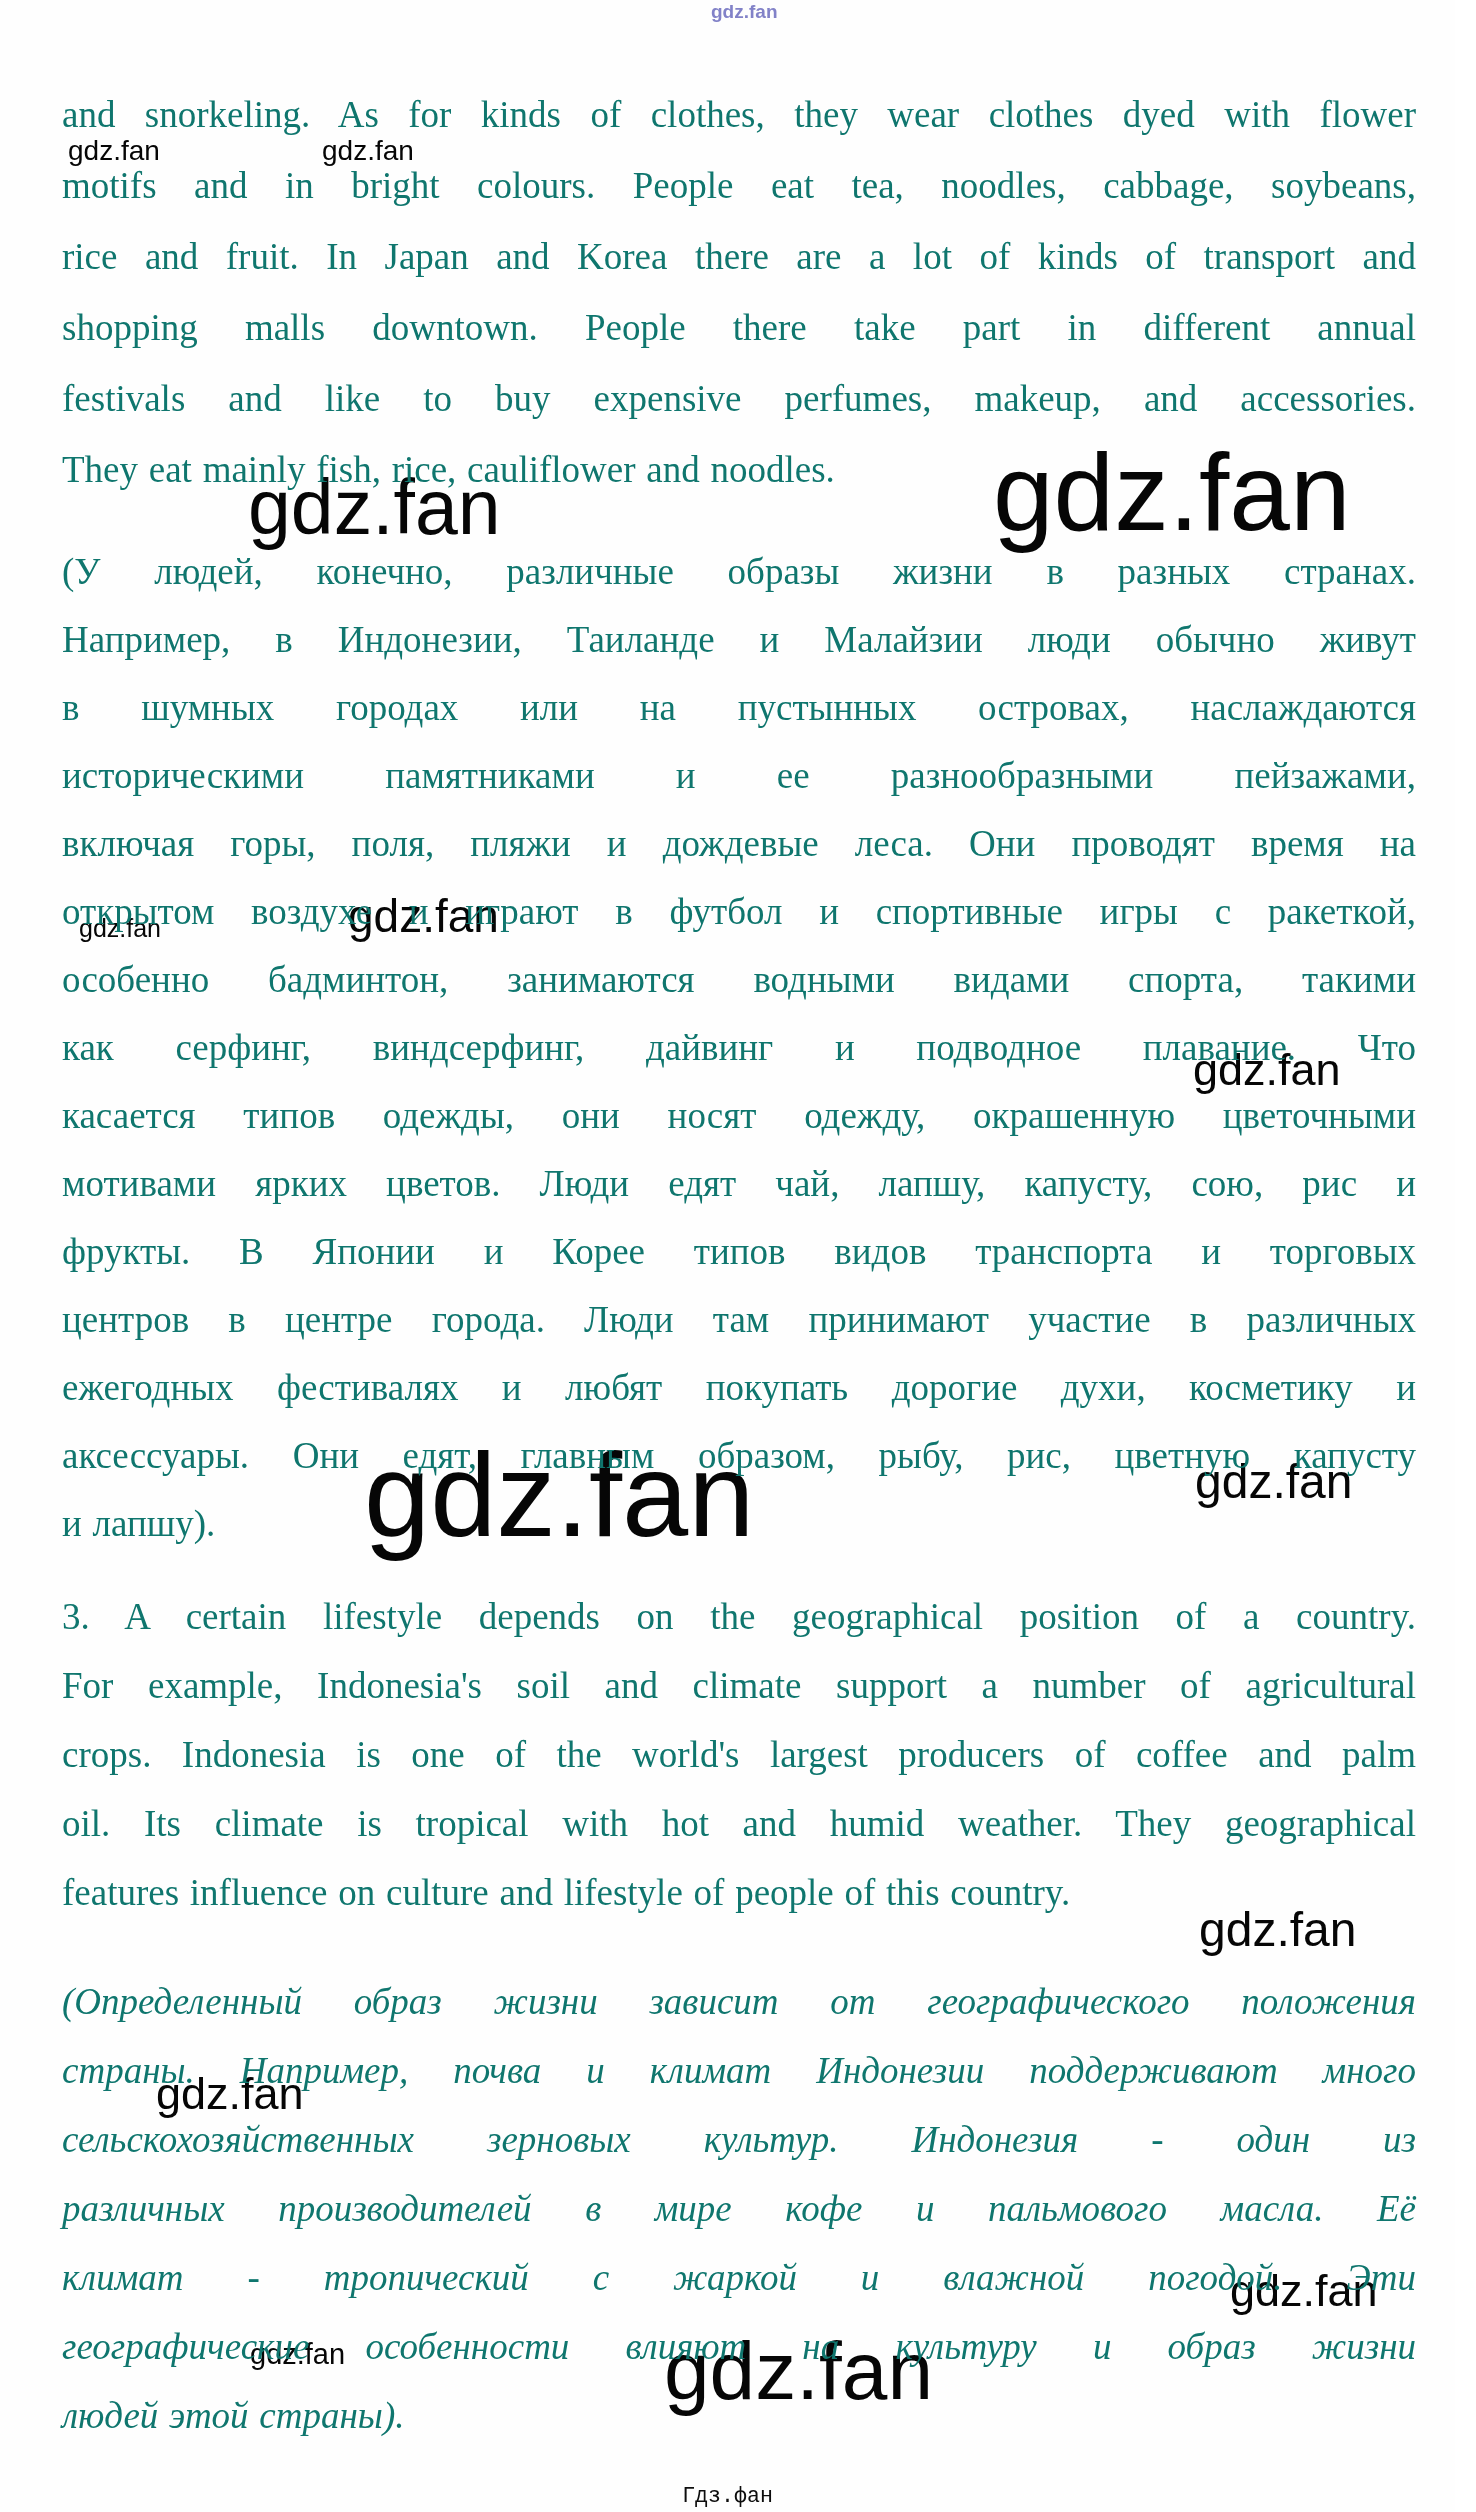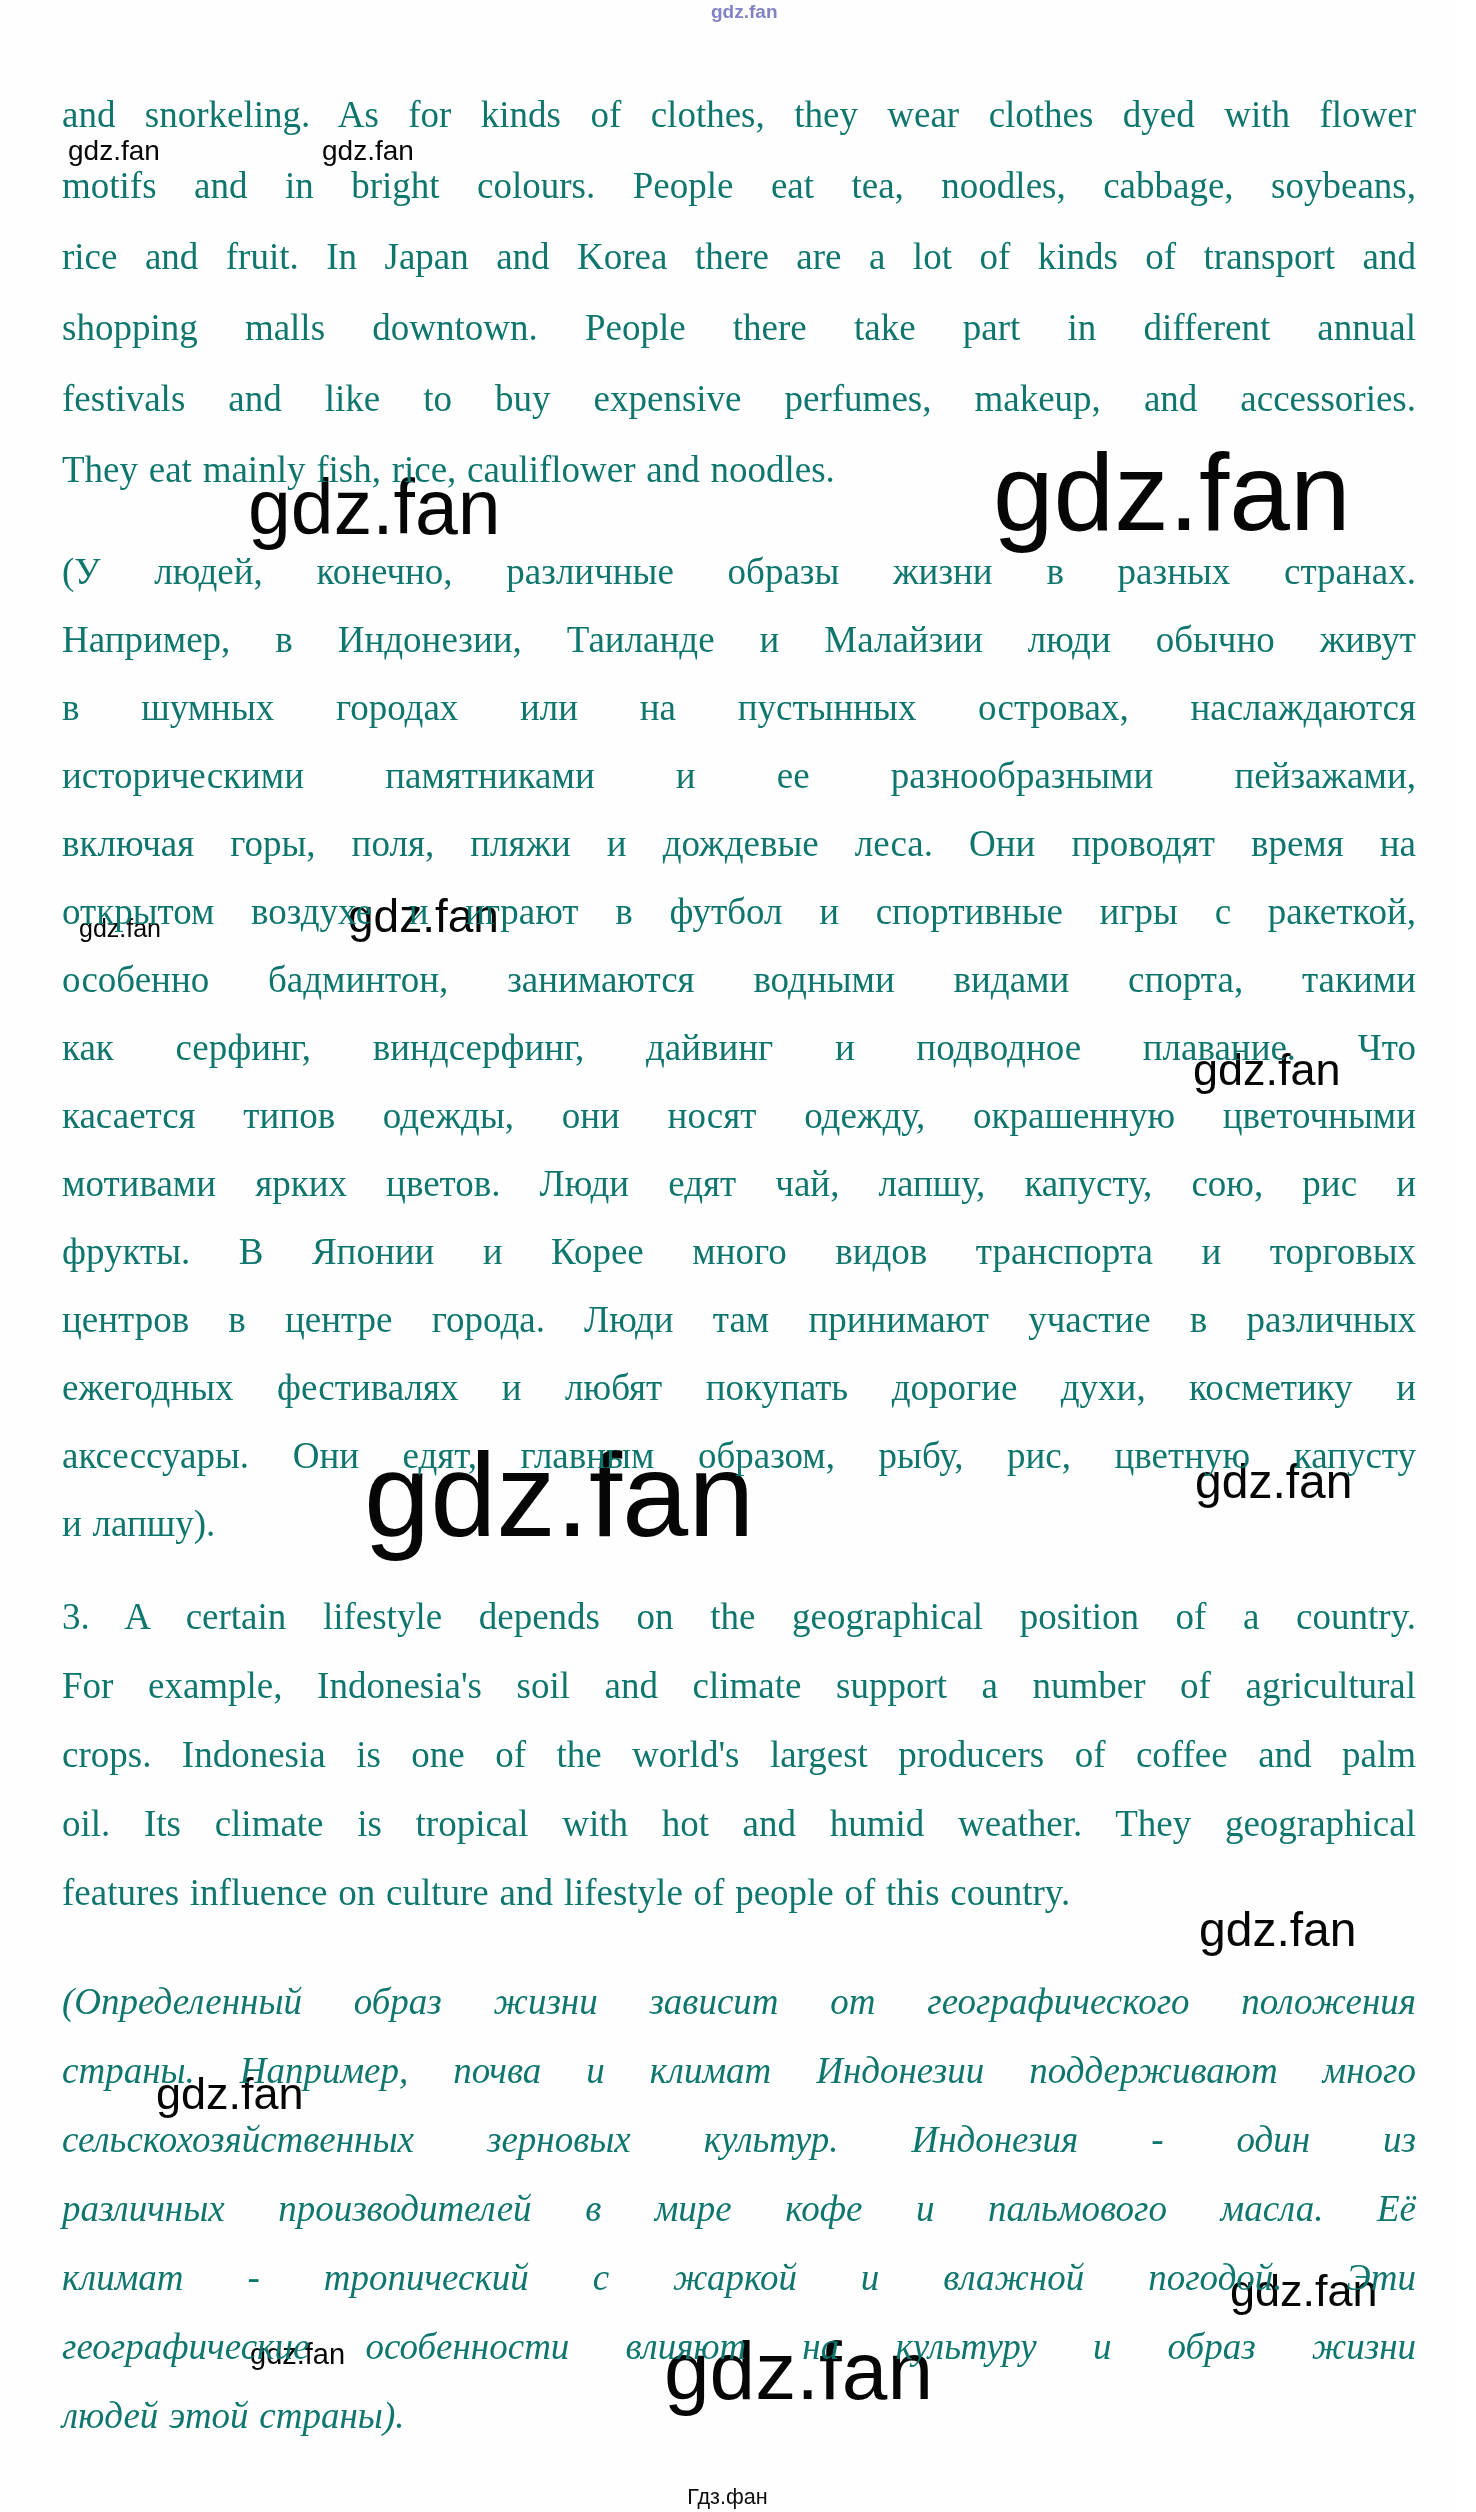--- a/index.html
+++ b/index.html
@@ -47,21 +47,21 @@
   .wm-top {
     color: #8282c8;
     font-weight: bold;
   }
   .footer-label {
     position: absolute;
     left: 0;
     right: 0;
     top: 2484px;
     text-align: center;
-    font-family: Liberation Sans, sans-serif;
+    font-family: Liberation Mono, monospace;
     font-size: 21.6px;
     color: #0d0d0d;
   }
 </style>
 </head>
 <body>
 
 <div class="page">
 
   <div class="wm wm-top" style="left:711px; top:1.5px;   font-size:19px;">gdz.fan</div>
@@ -92,21 +92,21 @@
       <div class="tline">(У людей, конечно, различные образы жизни в разных странах.</div>
       <div class="tline">Например, в Индонезии, Таиланде и Малайзии люди обычно живут</div>
       <div class="tline">в шумных городах или на пустынных островах, наслаждаются</div>
       <div class="tline">историческими памятниками и ее разнообразными пейзажами,</div>
       <div class="tline">включая горы, поля, пляжи и дождевые леса. Они проводят время на</div>
       <div class="tline">открытом воздухе и играют в футбол и спортивные игры с ракеткой,</div>
       <div class="tline">особенно бадминтон, занимаются водными видами спорта, такими</div>
       <div class="tline">как серфинг, виндсерфинг, дайвинг и подводное плавание. Что</div>
       <div class="tline">касается типов одежды, они носят одежду, окрашенную цветочными</div>
       <div class="tline">мотивами ярких цветов. Люди едят чай, лапшу, капусту, сою, рис и</div>
-      <div class="tline">фрукты. В Японии и Корее много видов транспорта и торговых</div>
+      <div class="tline">фрукты. В Японии и Корее типов видов транспорта и торговых</div>
       <div class="tline">центров в центре города. Люди там принимают участие в различных</div>
       <div class="tline">ежегодных фестивалях и любят покупать дорогие духи, косметику и</div>
       <div class="tline">аксессуары. Они едят, главным образом, рыбу, рис, цветную капусту</div>
       <div class="tline tlast">и лапшу).</div>
     </div>
   <div class="para p3">
       <div class="tline">3. A certain lifestyle depends on the geographical position of a country.</div>
       <div class="tline">For example, Indonesia's soil and climate support a number of agricultural</div>
       <div class="tline">crops. Indonesia is one of the world's largest producers of coffee and palm</div>
       <div class="tline">oil. Its climate is tropical with hot and humid weather. They geographical</div>

